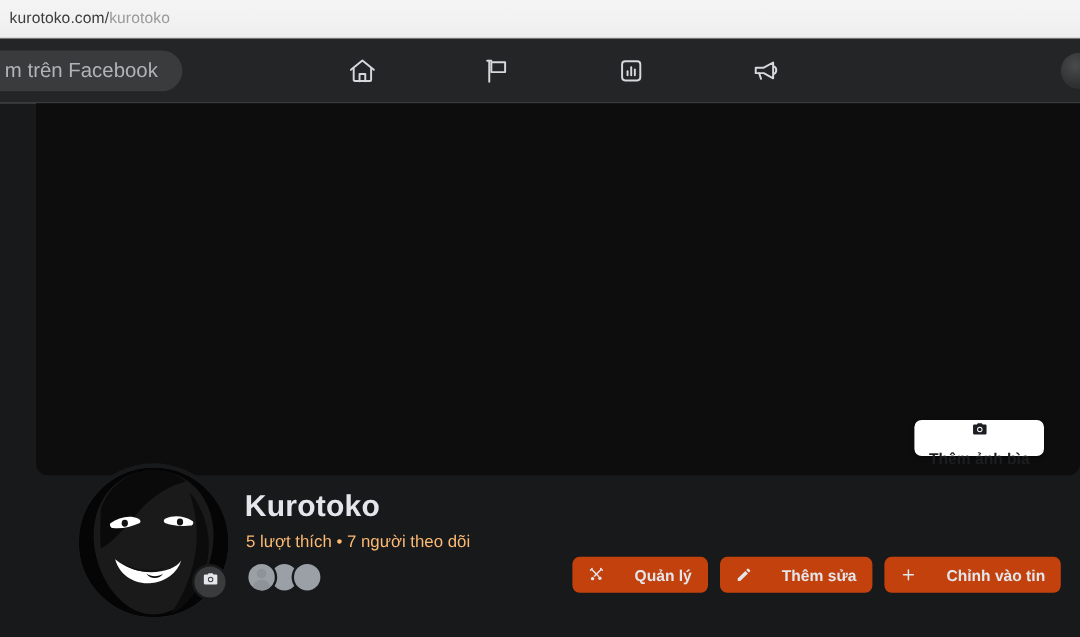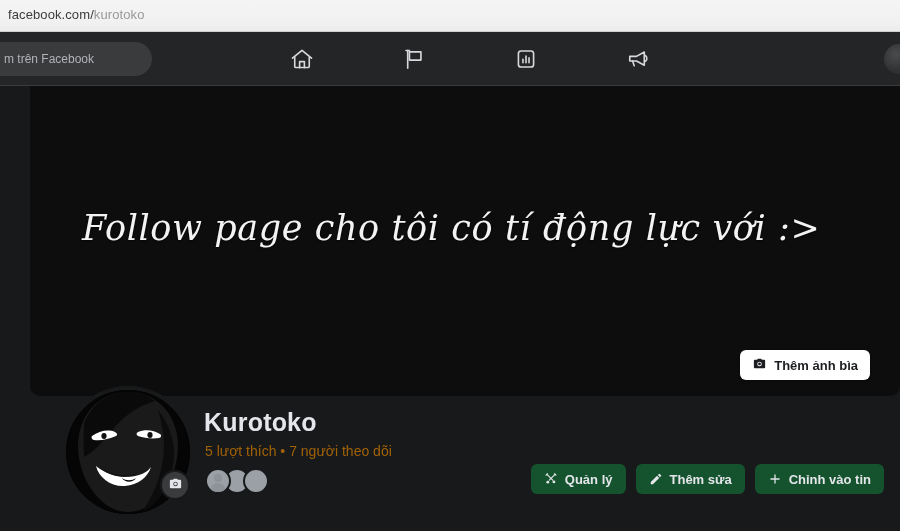--- a/index.html
+++ b/index.html
@@ -61,21 +61,21 @@
     height: 34px;
     background: #3a3b3c;
     border-radius: 18px;
     display: flex;
     align-items: center;
     box-sizing: border-box;
     padding-left: 72px;
   }
   .search-pill .search-label {
     color: #b0b3b8;
-    font-size: 12px;
+    font-size: 17px;
     white-space: nowrap;
   }
   .nav-icons {
     position: absolute;
     left: 280px;
     top: 0;
     width: 380px;
     height: 54px;
     display: flex;
     align-items: center;
@@ -143,20 +143,21 @@
     border-radius: 6px;
     display: flex;
     align-items: center;
     gap: 7px;
     padding: 0 12px;
     font-size: 13px;
     font-weight: bold;
     cursor: pointer;
     box-shadow: 0 1px 3px rgba(0,0,0,.4);
     white-space: nowrap;
+    flex-direction: column;
   }
 
   
   .profile-row {
     position: absolute;
     left: 0;
     top: 300px;
     width: 900px;
     height: 145px;
   }
@@ -195,21 +196,21 @@
     font-size: 25px;
     font-weight: bold;
     color: #e4e6eb;
     letter-spacing: .2px;
   }
   .page-stats {
     position: absolute;
     left: 205px;
     top: 57px;
     font-size: 14px;
-    color: #a16207;
+    color: #fdba74;
     white-space: nowrap;
   }
   .facepile {
     position: absolute;
     left: 205px;
     top: 82px;
     display: flex;
   }
   .facepile .fp {
     width: 26px;
@@ -249,42 +250,42 @@
 
   .action-buttons {
     position: absolute;
     right: 16px;
     top: 78px;
     display: flex;
     gap: 10px;
   }
   .act-btn {
     height: 30px;
-    background: #14532d;
+    background: #c2410c;
     color: #e4e6eb;
     border-radius: 6px;
     display: flex;
     align-items: center;
-    gap: 7px;
+    gap: 25px;
     padding: 0 13px;
     font-size: 13px;
     font-weight: bold;
     cursor: pointer;
     white-space: nowrap;
   }
   .act-btn svg { display:block; }
 </style>
 </head>
 <body>
 
 <div class="screen">
 
   <div class="browser-chrome">
     <div class="url-text">
-      <span>facebook.com/</span><span class="url-path">kurotoko</span>
+      <span>kurotoko.com/</span><span class="url-path">kurotoko</span>
     </div>
   </div>
 
   <div class="fb-nav">
 
     <div class="search-pill" title="Tìm kiếm trên Facebook">
       <span class="search-label">m trên Facebook</span>
     </div>
 
     <div class="nav-icons">
@@ -331,21 +332,20 @@
       </div>
 
     </div>
 
     <div class="nav-avatar"></div>
   </div>
 
   <div class="fb-body">
 
     <div class="cover-wrap">
-      <div class="cover-text">Follow page cho tôi có tí động lực với :&gt;</div>
 
       <div class="add-cover-btn">
         <span>
           <svg width="15" height="15" viewBox="0 0 24 24" fill="#1c1e21">
             <path d="M9.3 4.4 8.2 6H4.6A1.6 1.6 0 0 0 3 7.6v10.2a1.6 1.6 0 0 0 1.6 1.6h14.8a1.6 1.6 0 0 0 1.6-1.6V7.6A1.6 1.6 0 0 0 19.4 6h-3.6l-1.1-1.6z"></path>
             <circle cx="12" cy="12.6" r="3.6" fill="#ffffff"></circle>
             <circle cx="12" cy="12.6" r="2.3" fill="#1c1e21"></circle>
           </svg>
         </span>
         <span>Thêm ảnh bìa</span>

